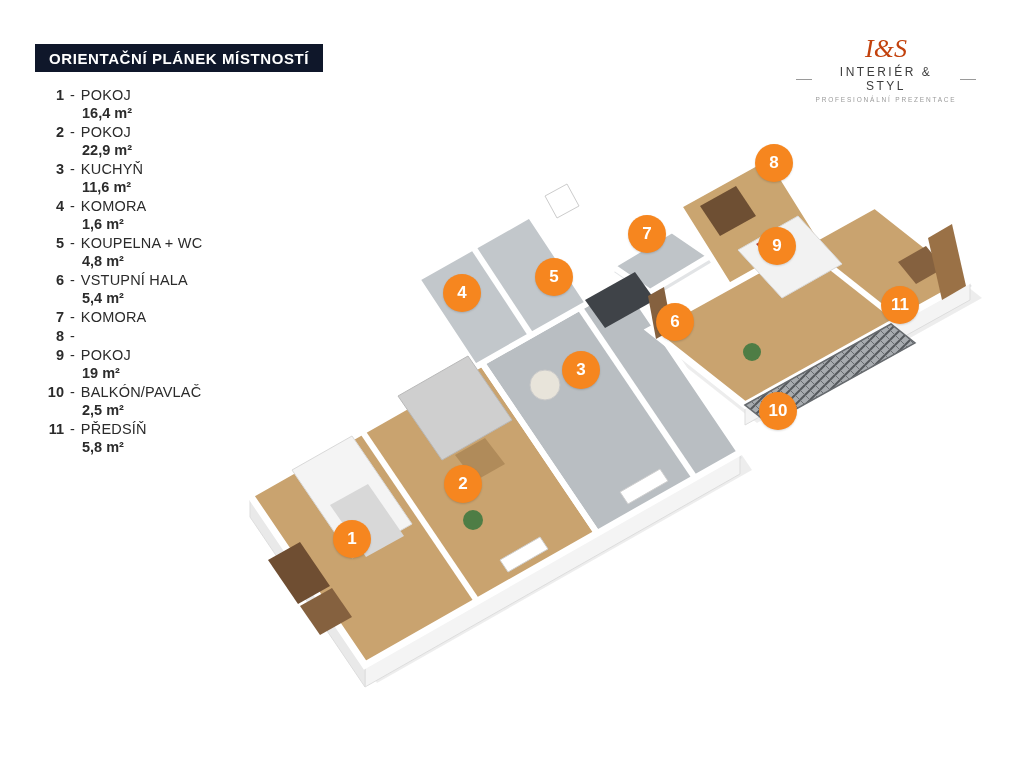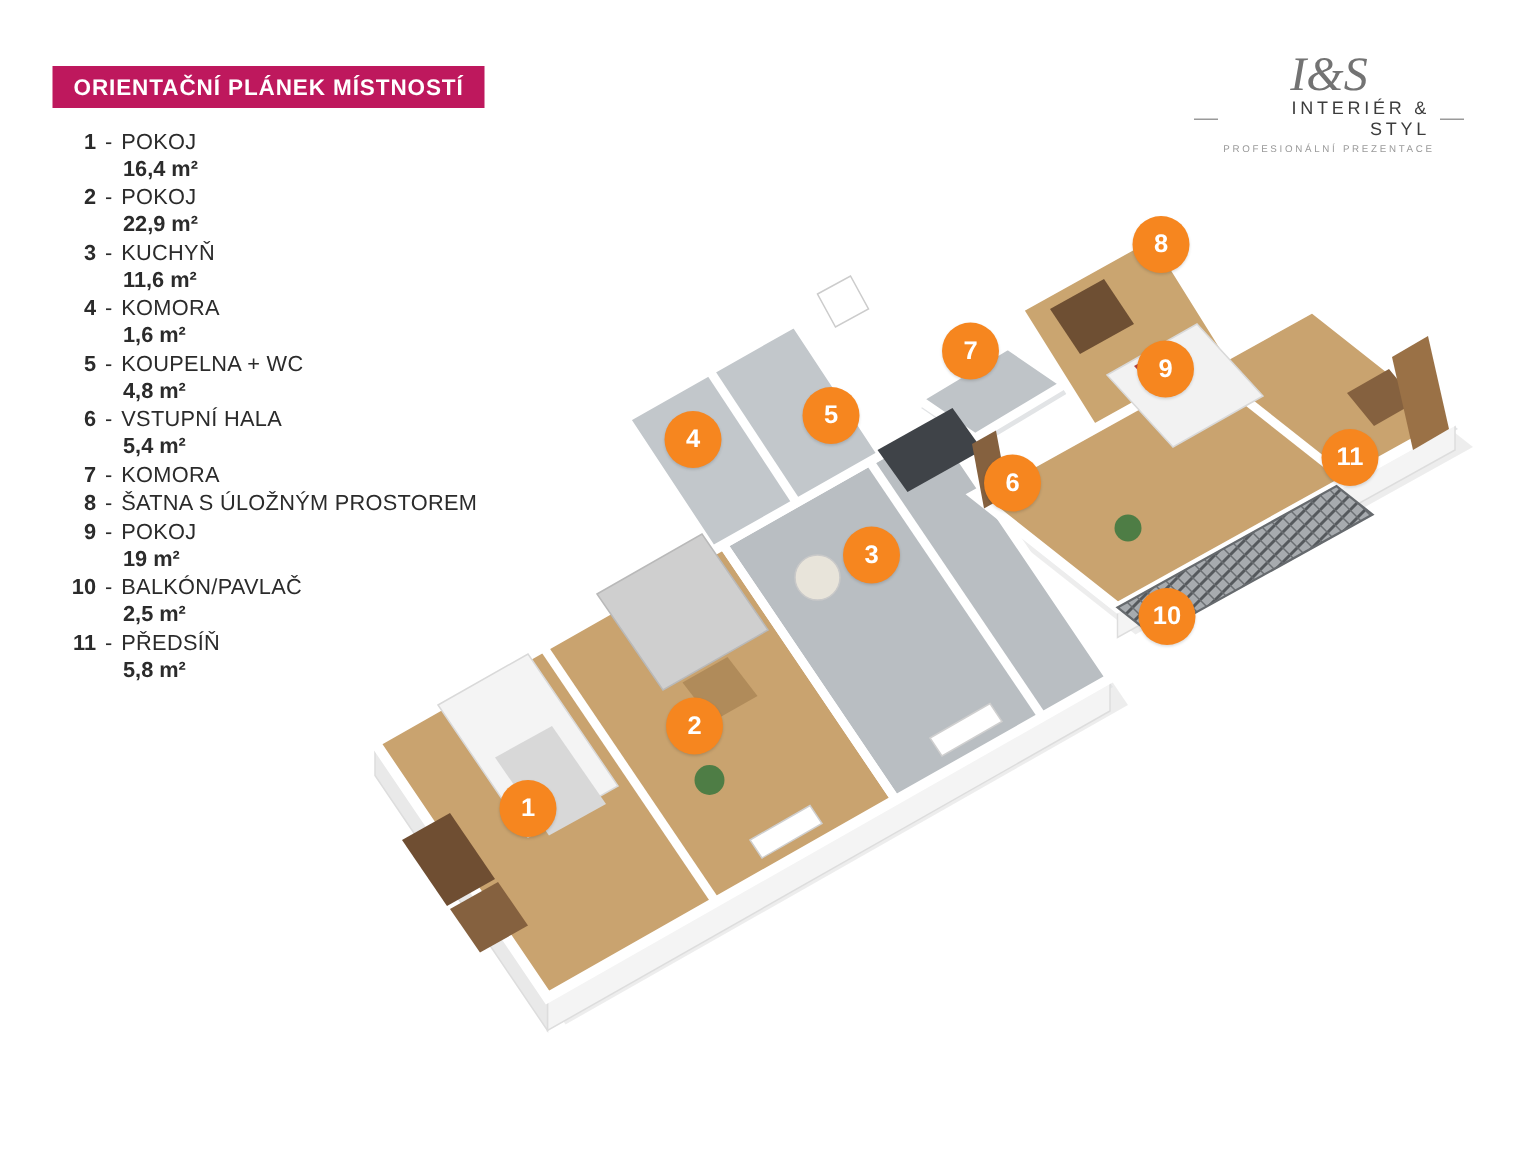--- a/index.html
+++ b/index.html
@@ -1,28 +1,28 @@
 <!DOCTYPE html>
 <html><head>
 <meta charset="utf-8">
 <style>
   html,body{margin:0;padding:0;background:#ffffff;}
   .page{position:relative;width:1024px;height:768px;background:#ffffff;overflow:hidden;
         font-family:"Liberation Sans",sans-serif;color:#2b2b2b;}
 
   
-  .banner{position:absolute;left:35px;top:44px;background:#be185d;color:#ffffff;
+  .banner{position:absolute;left:35px;top:44px;background:#0f172a;color:#ffffff;
           padding:6px 14px 5px 14px;font-size:15px;font-weight:bold;letter-spacing:.6px;text-align:center;}
 
   
   .logo{position:absolute;right:48px;top:36px;width:180px;text-align:center;}
-  .logo-mono{font-family:"Liberation Serif",serif;font-style:italic;color:#737373;
-             font-size:32px;line-height:26px;}
+  .logo-mono{font-family:"Liberation Serif",serif;font-style:italic;color:#c2410c;
+             font-size:26px;line-height:26px;}
   .logo-name{font-size:12px;letter-spacing:2.5px;color:#3c3c3c;margin-top:3px;
-             display:flex;align-items:center;justify-content:center;gap:7px;text-align:right;}
+             display:flex;align-items:center;justify-content:center;gap:7px;}
   .logo-name .rule{display:inline-block;width:16px;height:1px;background:#9a9a9a;}
   .logo-tag{font-size:6.5px;letter-spacing:1.8px;color:#9a9a9a;margin-top:3px;}
 
   
   .legend{position:absolute;left:40px;top:86px;}
   .legend-item{margin-bottom:1px;font-size:14.5px;line-height:18px;}
   .li-top{display:flex;}
   .li-num{width:24px;text-align:right;font-weight:bold;flex:0 0 24px;}
   .li-dash{margin:0 6px;}
   .li-name{letter-spacing:.2px;}
@@ -187,21 +187,20 @@
       <div class="li-top">
           <span class="li-num">7</span>
           <span class="li-dash">-</span>
           <span class="li-name">KOMORA</span>
         </div>
     </div>
     <div class="legend-item">
       <div class="li-top">
           <span class="li-num">8</span>
           <span class="li-dash">-</span>
-          <span class="li-name">ŠATNA S ÚLOŽNÝM PROSTOREM</span>
         </div>
     </div>
     <div class="legend-item">
       <div class="li-top">
           <span class="li-num">9</span>
           <span class="li-dash">-</span>
           <span class="li-name">POKOJ</span>
         </div>
       <div class="li-area">19 m²</div>
     </div>

